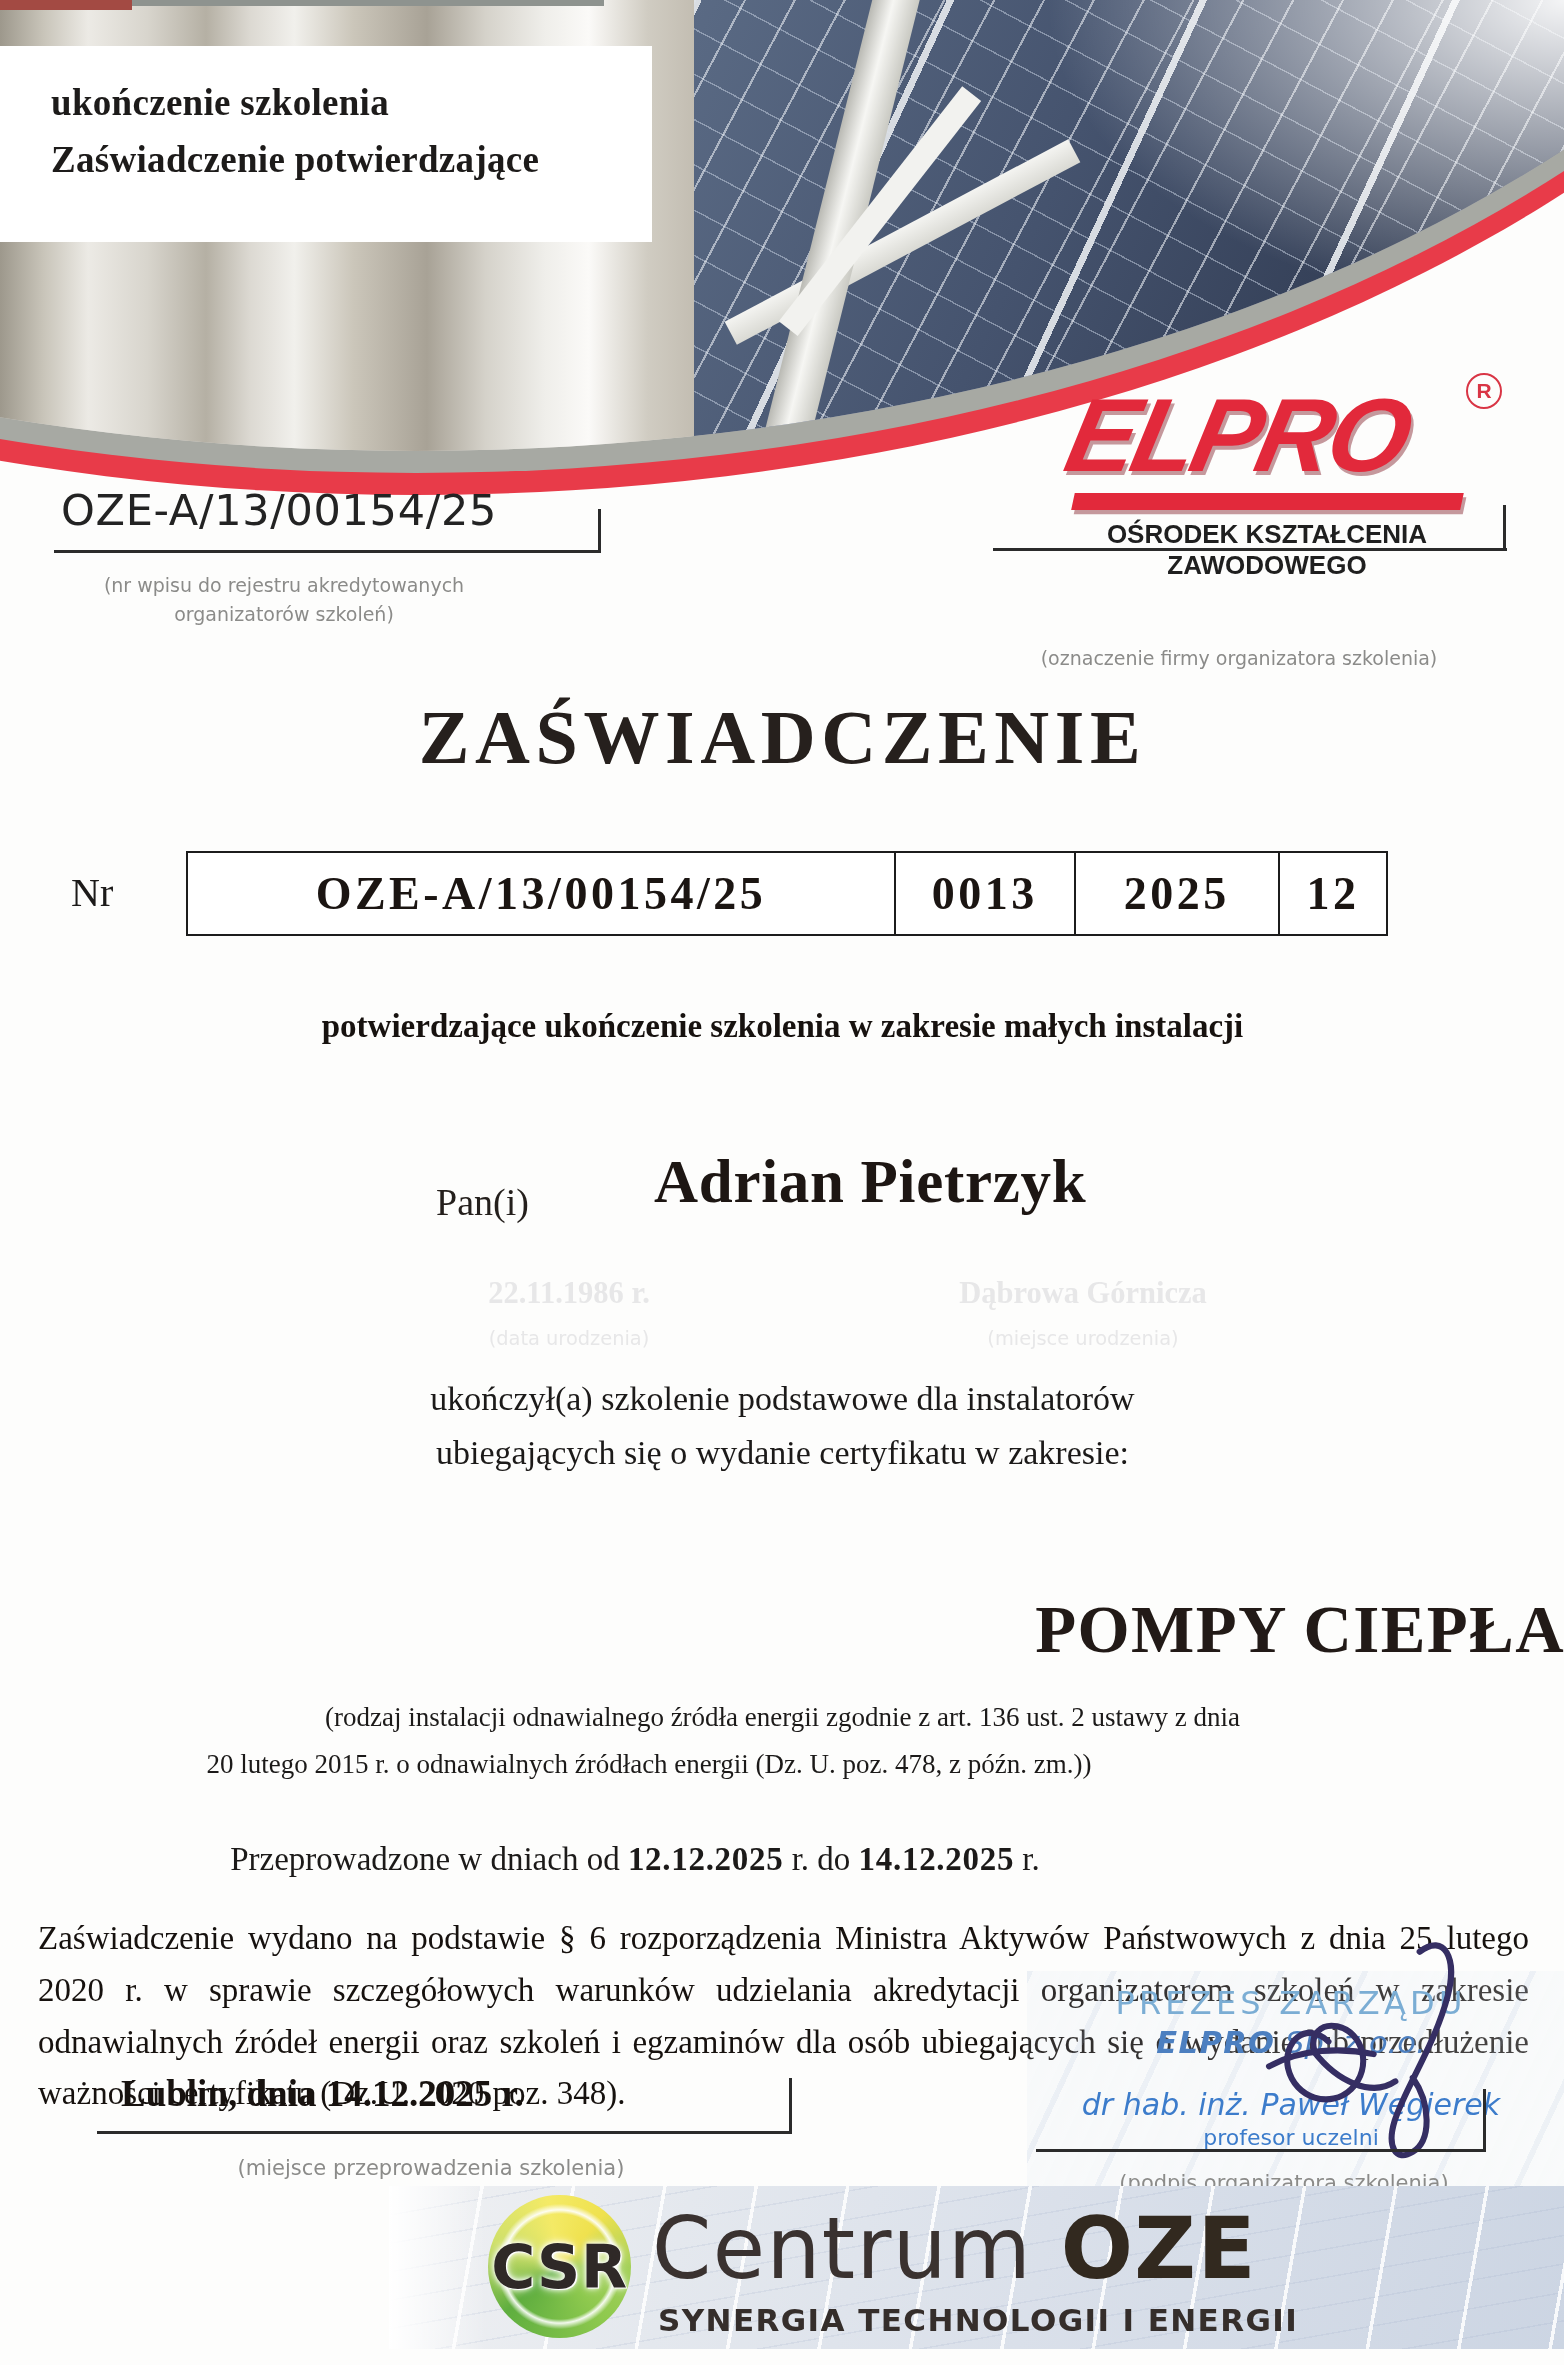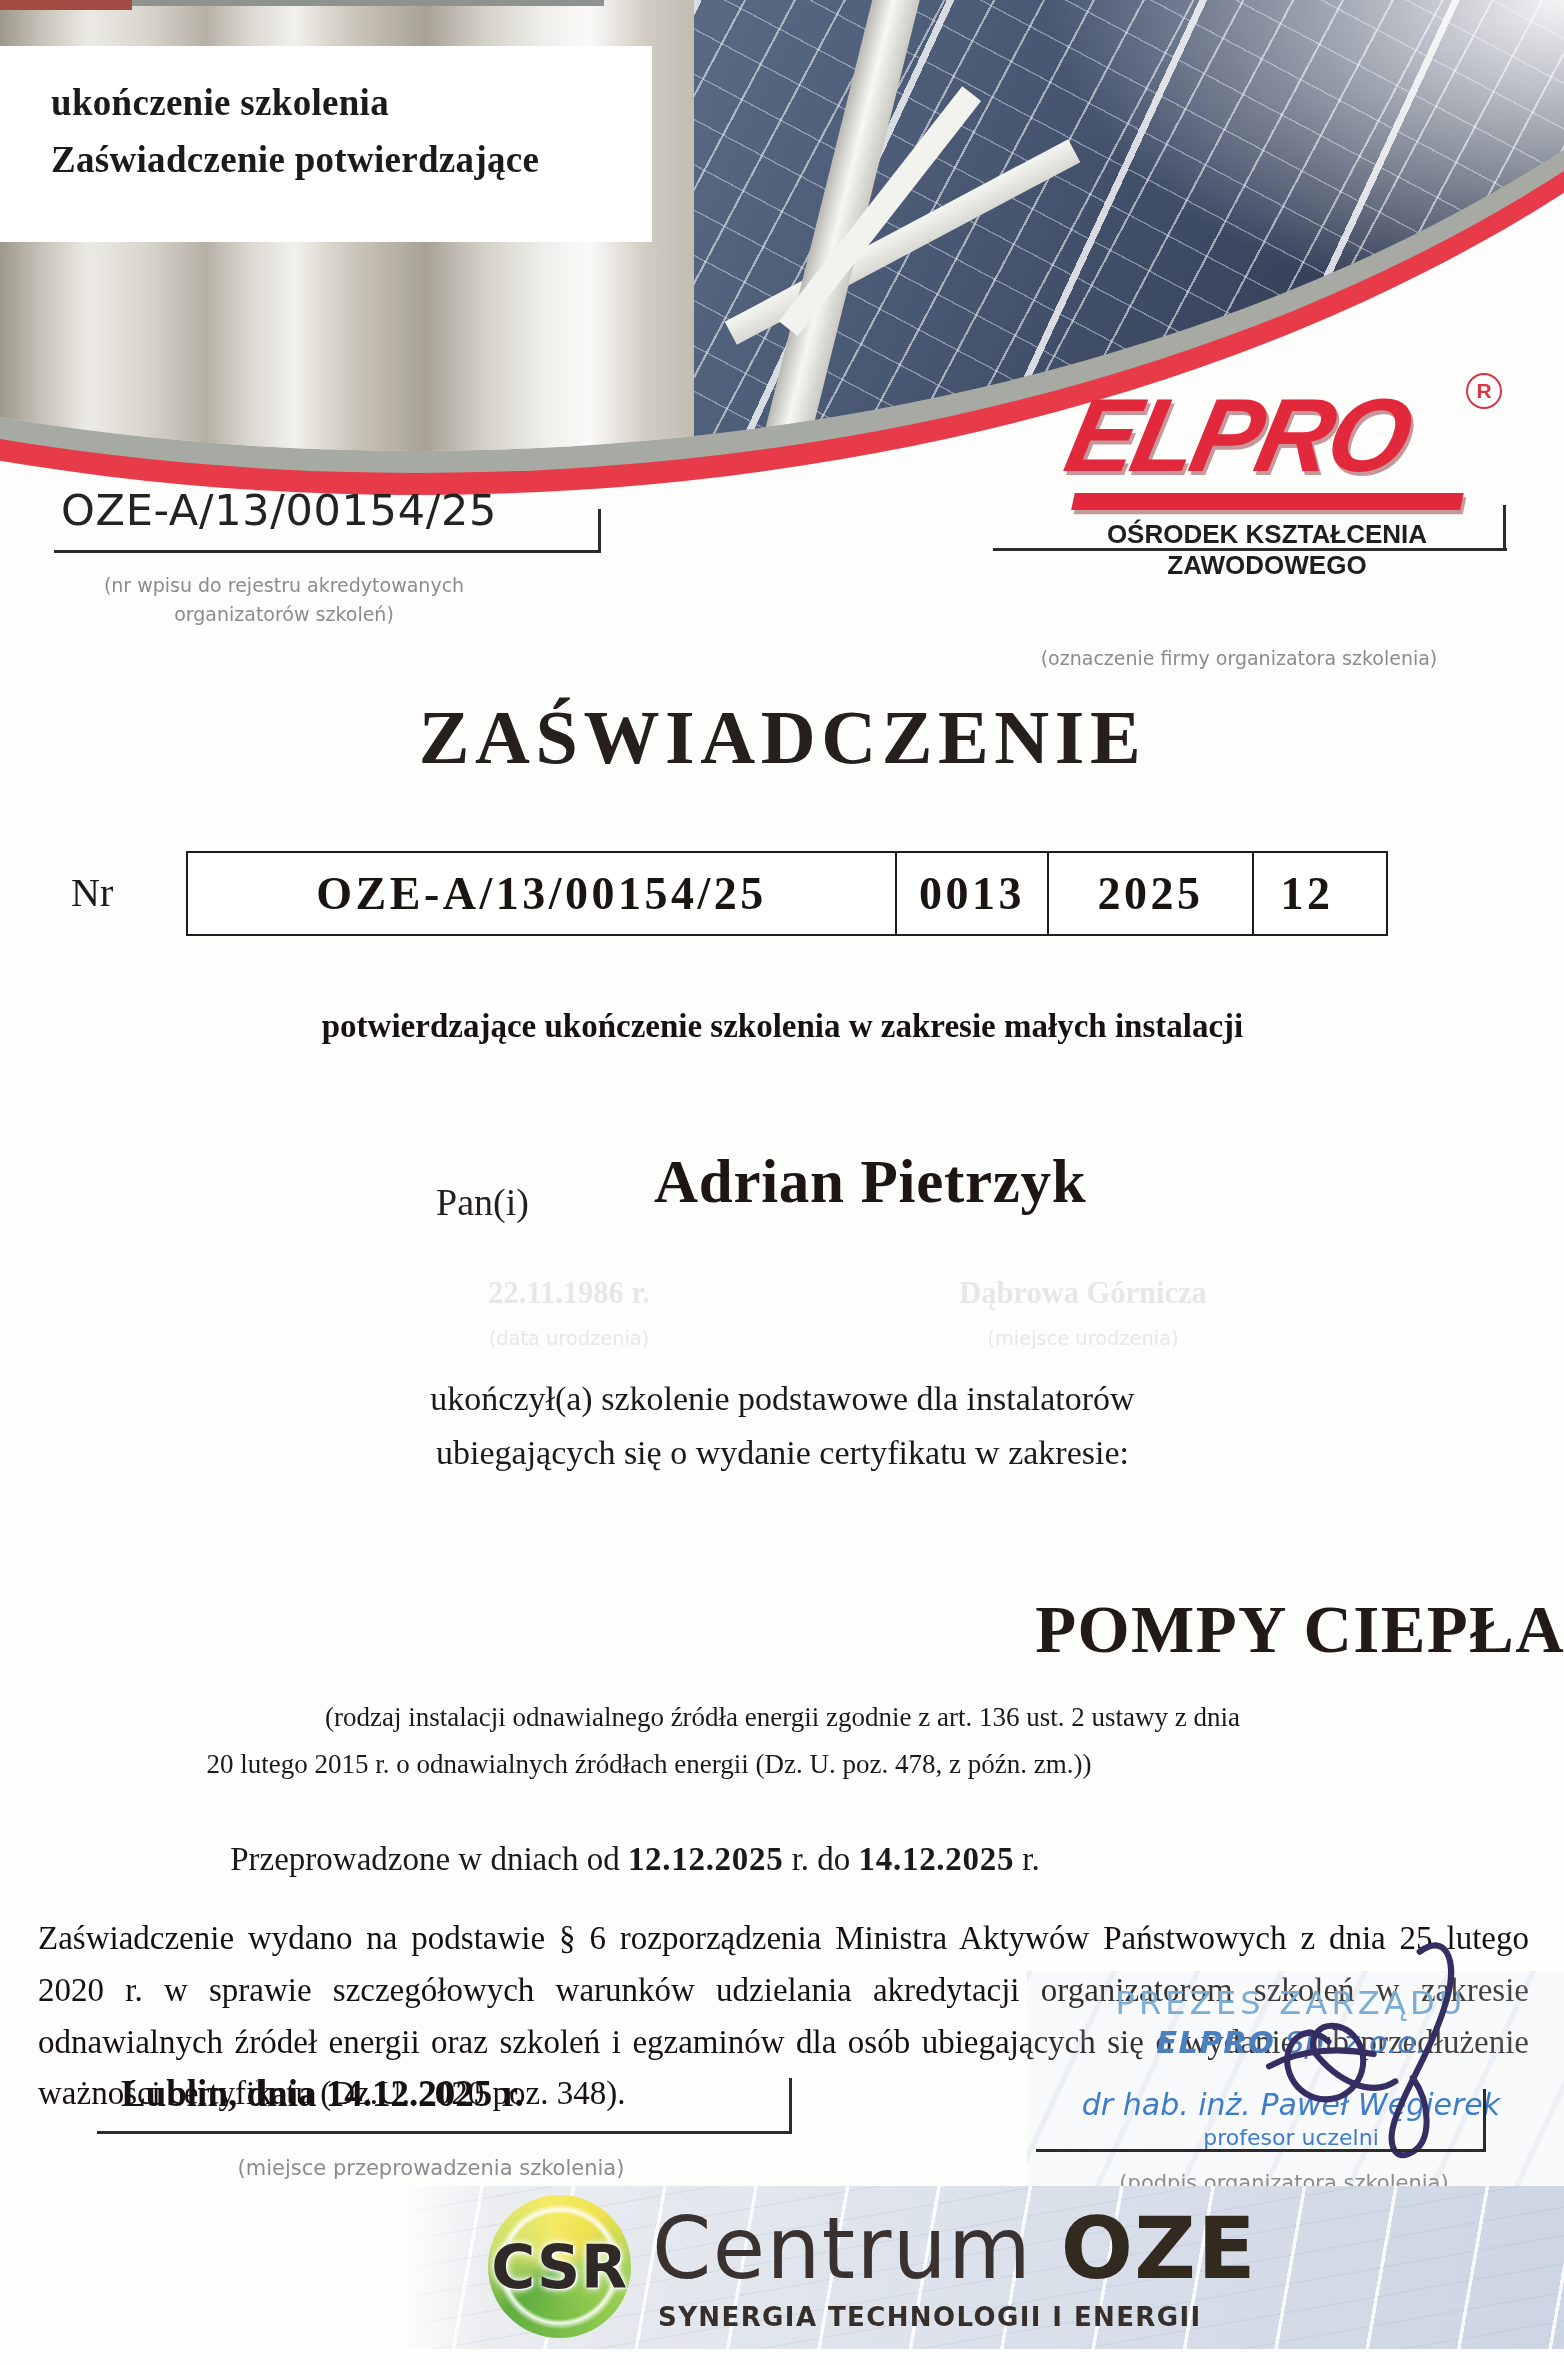--- a/index.html
+++ b/index.html
@@ -66,21 +66,21 @@
 
   
   .cert-title{position:absolute;left:0;top:694px;width:1565px;text-align:center;
     font-size:76px;font-weight:700;letter-spacing:5.6px;color:#26201d;}
   .nr-label{position:absolute;left:71px;top:869px;font-size:40px;}
   .num-table{position:absolute;left:186px;top:851px;width:1202px;height:85px;display:flex;
     border:2.1px solid #1c1c1c;box-sizing:border-box;background:#fff;}
   .num-cell{border-right:2.1px solid #1c1c1c;display:flex;align-items:center;justify-content:center;
     font-weight:700;font-size:46px;letter-spacing:3.5px;color:#1b1512;box-sizing:border-box;}
   .num-cell:last-child{border-right:none;}
-  .c1{width:709px;} .c2{width:152px;} .c3{width:205px;} .c4{width:106px;}
+  .c1{width:709px;} .c2{width:180px;} .c3{width:205px;} .c4{width:106px;}
   .cert-sub{position:absolute;left:0;top:1008px;width:1565px;text-align:center;
     font-size:33px;font-weight:700;color:#17120f;}
 
   .pan{position:absolute;left:436px;top:1180px;font-size:38px;color:#241f1c;}
   .person-name{position:absolute;left:654px;top:1147px;font-size:61px;font-weight:700;
     letter-spacing:0.7px;color:#1d1613;}
 
   .faded{color:#e7e7e8;}
   .faded-date{position:absolute;left:451px;top:1276px;width:236px;text-align:center;
     font-size:30.5px;font-weight:700;}
@@ -134,21 +134,21 @@
     background:
       radial-gradient(circle at 50% 50%, rgba(255,255,255,0) 0 52%, rgba(255,255,255,.9) 56%, rgba(255,255,255,0) 62%),
       conic-gradient(from 140deg,#8ec94e,#5fae3f 90deg,#cfe06a 150deg,#f4ea66 210deg,#efe14e 260deg,#a5d15a 310deg,#8ec94e 360deg);
     display:flex;align-items:center;justify-content:center;}
   .csr-circle span{font-family:"DejaVu Sans",sans-serif;font-weight:800;font-size:60px;color:#2f2927;
     letter-spacing:0.7px;text-shadow:0 0 5.6px #fff,0 0 9.7px #fff,1.4px 1.4px 0 #fff;}
   .brand{position:absolute;left:652px;top:2206px;font-family:"DejaVu Sans",sans-serif;
     font-size:85px;color:#3a3230;letter-spacing:1.4px;line-height:1;}
   .brand .bold{font-weight:800;color:#32291f;}
   .tagline{position:absolute;left:658px;top:2302px;font-family:"DejaVu Sans",sans-serif;
-    font-weight:700;font-size:26px;letter-spacing:1.4px;color:#352e2b;}
+    font-weight:700;font-size:31px;letter-spacing:1.4px;color:#352e2b;}
 </style>
 </head>
 <body>
 
 <div class="page">
 
   <div class="band band-red"></div>
   <div class="band band-gray"></div>
   <div class="photo">
     <div class="ph-left"></div>

